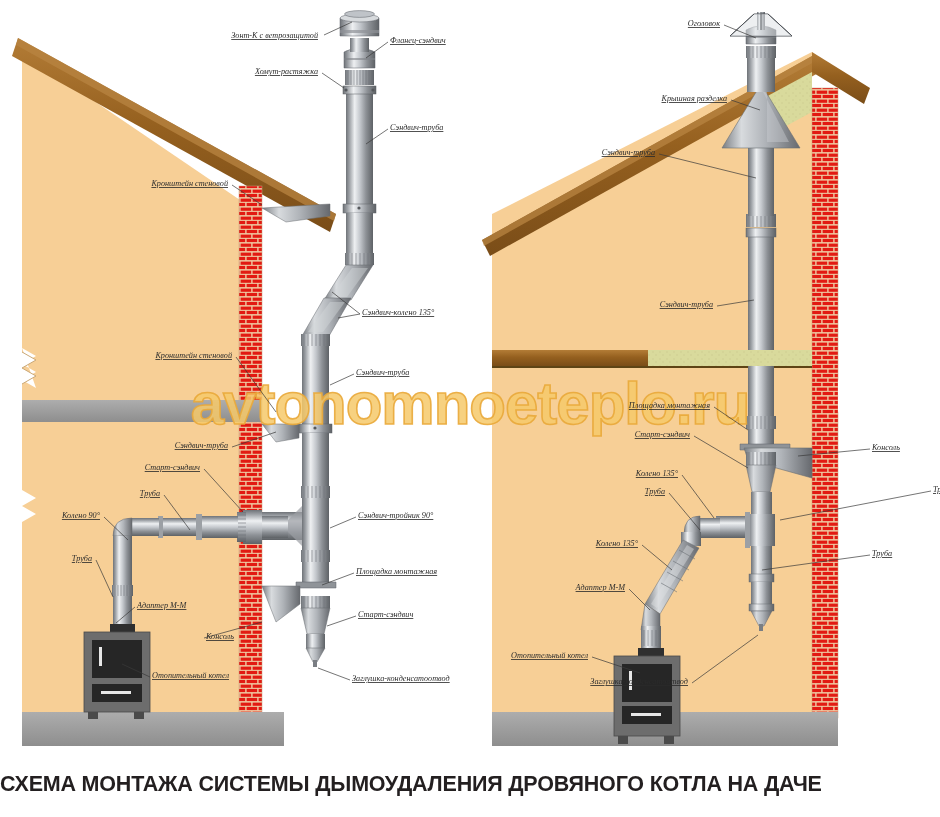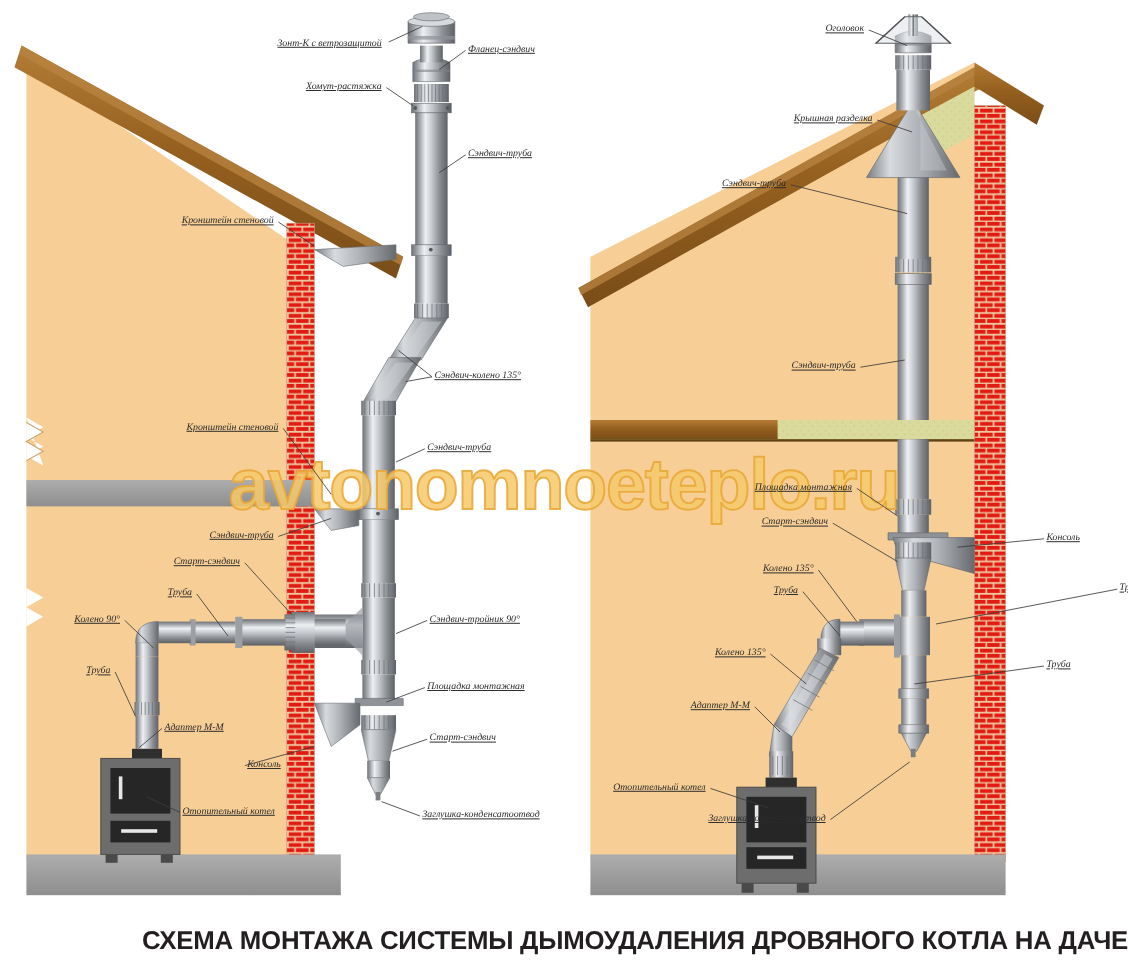--- a/index.html
+++ b/index.html
@@ -19,21 +19,21 @@
     fill:#2b2b2b;
     text-decoration:underline;
     white-space:pre;
   }
   .lbl.r{text-anchor:end;}
   .lbl.l{text-anchor:start;}
   .leader{stroke:#3a3a3a;stroke-width:.7;fill:none;}
 
   #caption{
     position:absolute;left:0;top:772px;width:940px;
-    text-align:right;
+    text-align:left;
     font-family:"Liberation Sans", sans-serif;
     font-weight:bold;
     font-size:21.5px;
     letter-spacing:-0.2px;
     color:#231f20;
     white-space:nowrap;
   }
   .wm{
     font-family:"Liberation Sans", sans-serif;
     font-weight:bold;

